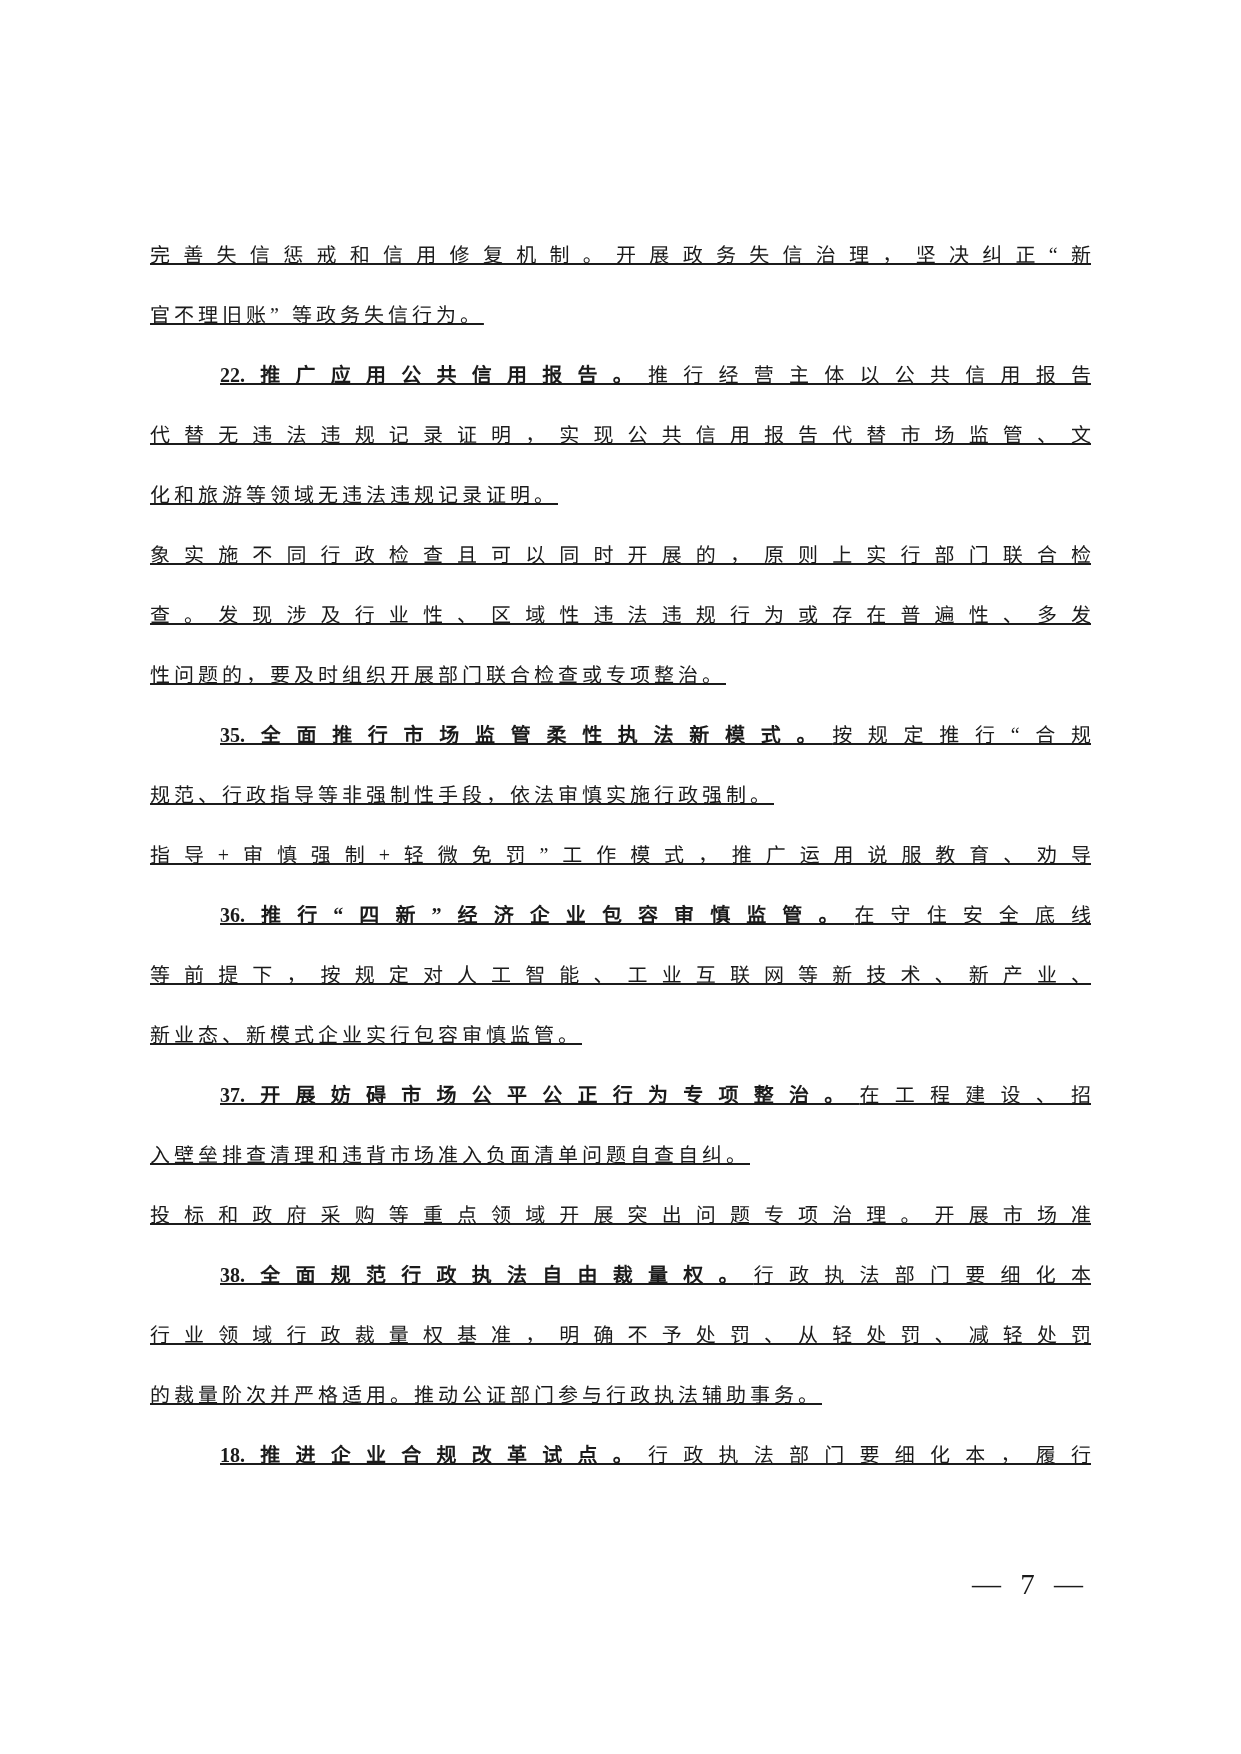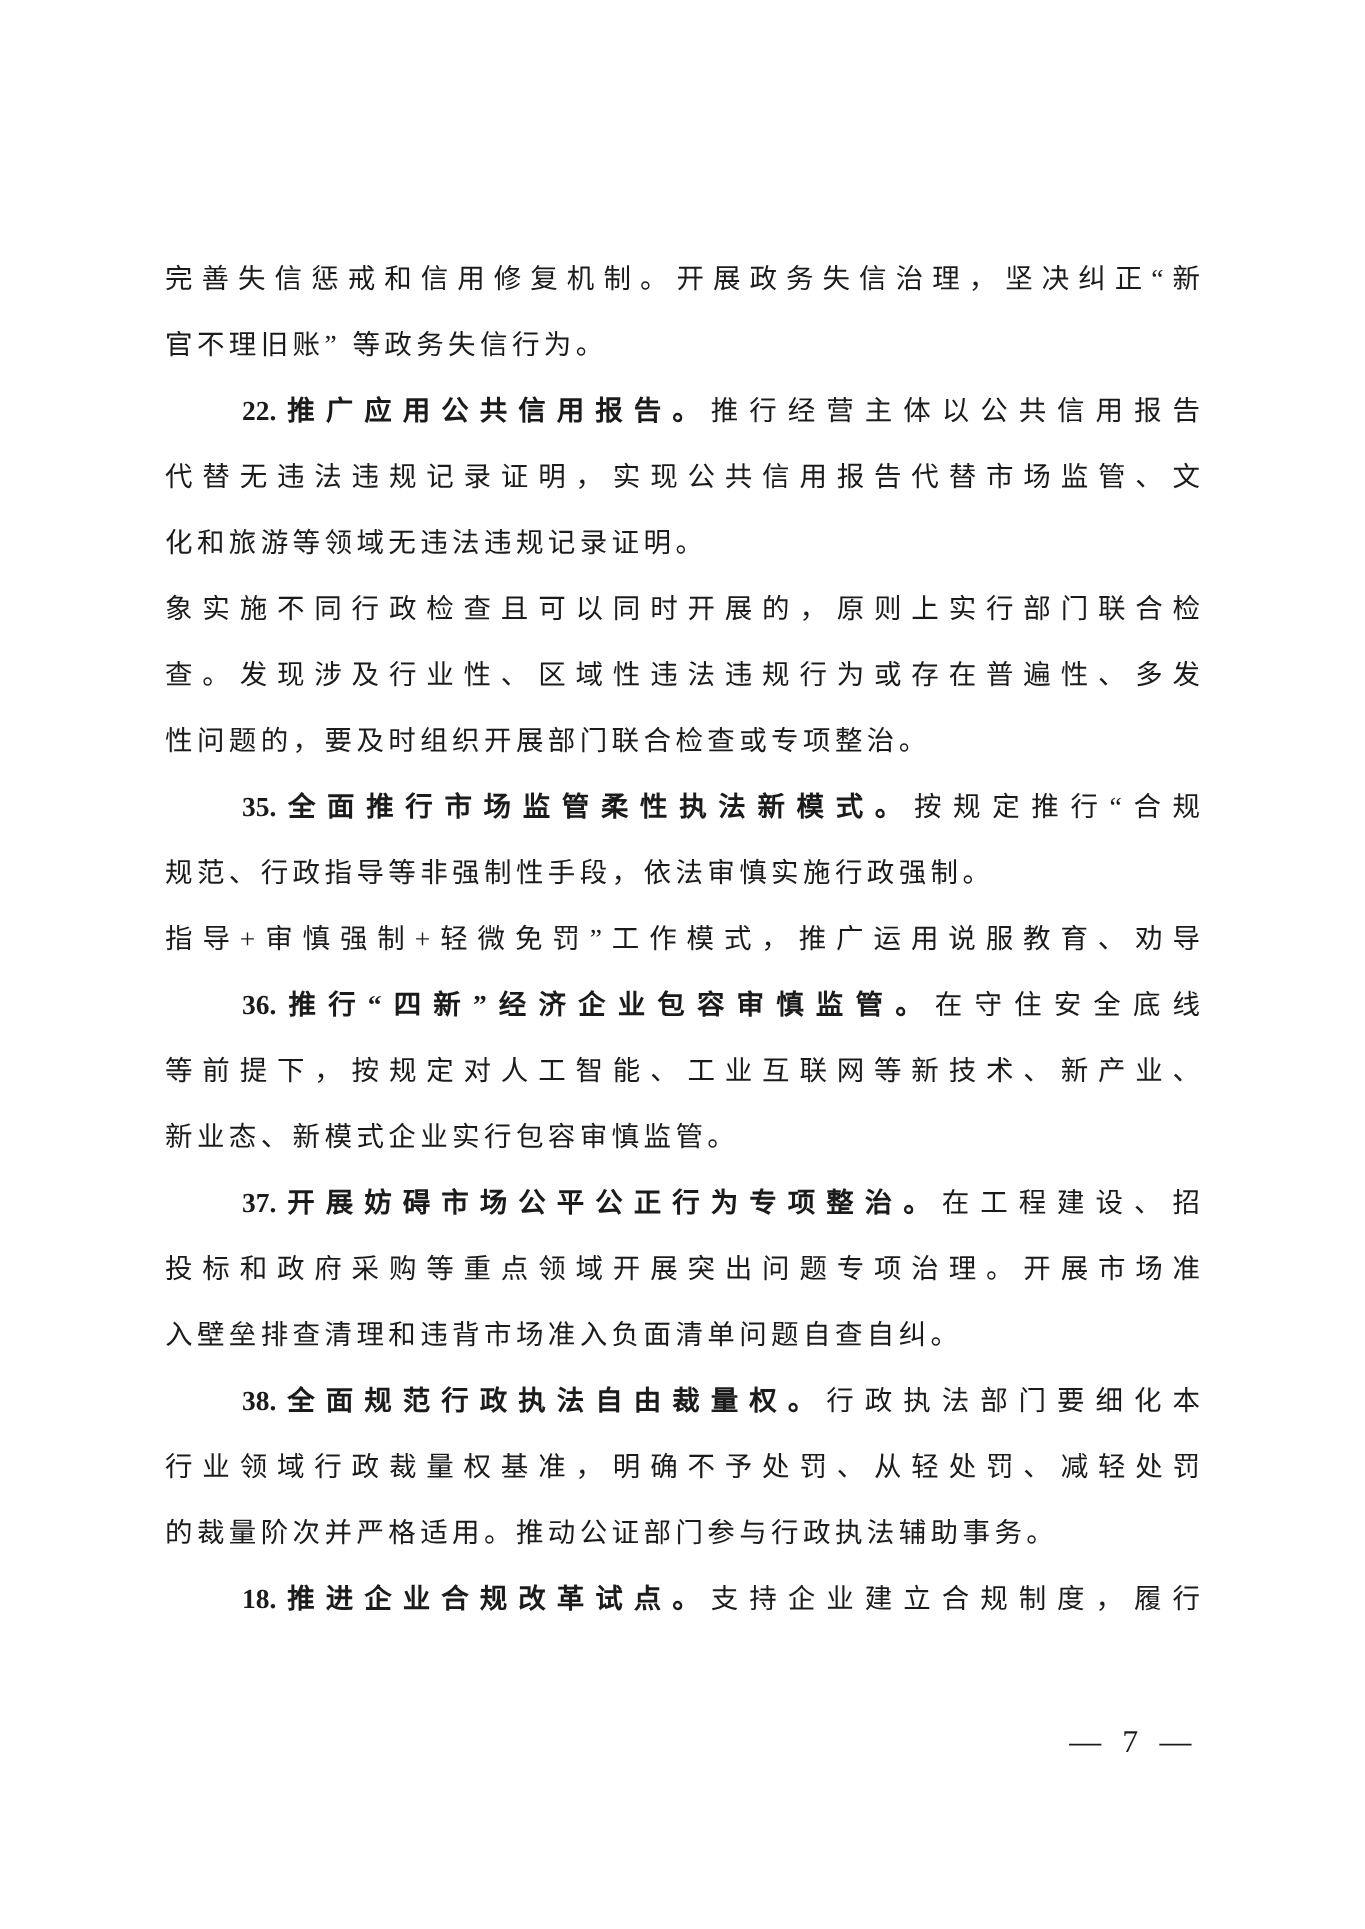--- a/index.html
+++ b/index.html
@@ -18,24 +18,25 @@
   }
   .textblock {
     position: absolute;
     left: 150px;
     top: 225px;
     width: 941px;
   }
   .line {
     height: 60px;
     line-height: 60px;
-    font-size: 25px;
+    font-size: 20px;
     white-space: nowrap;
     overflow: hidden;
     letter-spacing: 4px;
+    text-decoration: underline;
   }
   .line.j {
     white-space: normal;
     text-align: justify;
     text-align-last: justify;
     letter-spacing: normal;
   }
   .line.ind {
     text-indent: 70px;
   }
@@ -65,22 +66,22 @@
     <div class="line j"><span class="hd"></span><span>象实施不同行政检查且可以同时开展的，原则上实行部门联合检</span></div>
     <div class="line j"><span class="hd"></span><span>查。发现涉及行业性、区域性违法违规行为或存在普遍性、多发</span></div>
     <div class="line"><span class="hd"></span><span>性问题的，要及时组织开展部门联合检查或专项整治。</span></div>
     <div class="line j ind"><span class="hd">35.全面推行市场监管柔性执法新模式。</span><span>按规定推行“合规</span></div>
     <div class="line"><span class="hd"></span><span>规范、行政指导等非强制性手段，依法审慎实施行政强制。</span></div>
     <div class="line j"><span class="hd"></span><span>指导+审慎强制+轻微免罚”工作模式，推广运用说服教育、劝导</span></div>
     <div class="line j ind"><span class="hd">36.推行“四新”经济企业包容审慎监管。</span><span>在守住安全底线</span></div>
     <div class="line j"><span class="hd"></span><span>等前提下，按规定对人工智能、工业互联网等新技术、新产业、</span></div>
     <div class="line"><span class="hd"></span><span>新业态、新模式企业实行包容审慎监管。</span></div>
     <div class="line j ind"><span class="hd">37.开展妨碍市场公平公正行为专项整治。</span><span>在工程建设、招</span></div>
+    <div class="line"><span class="hd"></span><span>入壁垒排查清理和违背市场准入负面清单问题自查自纠。</span></div>
     <div class="line j"><span class="hd"></span><span>投标和政府采购等重点领域开展突出问题专项治理。开展市场准</span></div>
-    <div class="line"><span class="hd"></span><span>入壁垒排查清理和违背市场准入负面清单问题自查自纠。</span></div>
     <div class="line j ind"><span class="hd">38.全面规范行政执法自由裁量权。</span><span>行政执法部门要细化本</span></div>
     <div class="line j"><span class="hd"></span><span>行业领域行政裁量权基准，明确不予处罚、从轻处罚、减轻处罚</span></div>
     <div class="line"><span class="hd"></span><span>的裁量阶次并严格适用。推动公证部门参与行政执法辅助事务。</span></div>
-    <div class="line j ind"><span class="hd">18.推进企业合规改革试点。</span><span>支持企业建立合规制度，履行</span></div>
+    <div class="line j ind"><span class="hd">18.推进企业合规改革试点。</span><span>行政执法部门要细化本，履行</span></div>
   </div>
 
   <div class="footer">— 7 —</div>
 </div>
 
 </body></html>

